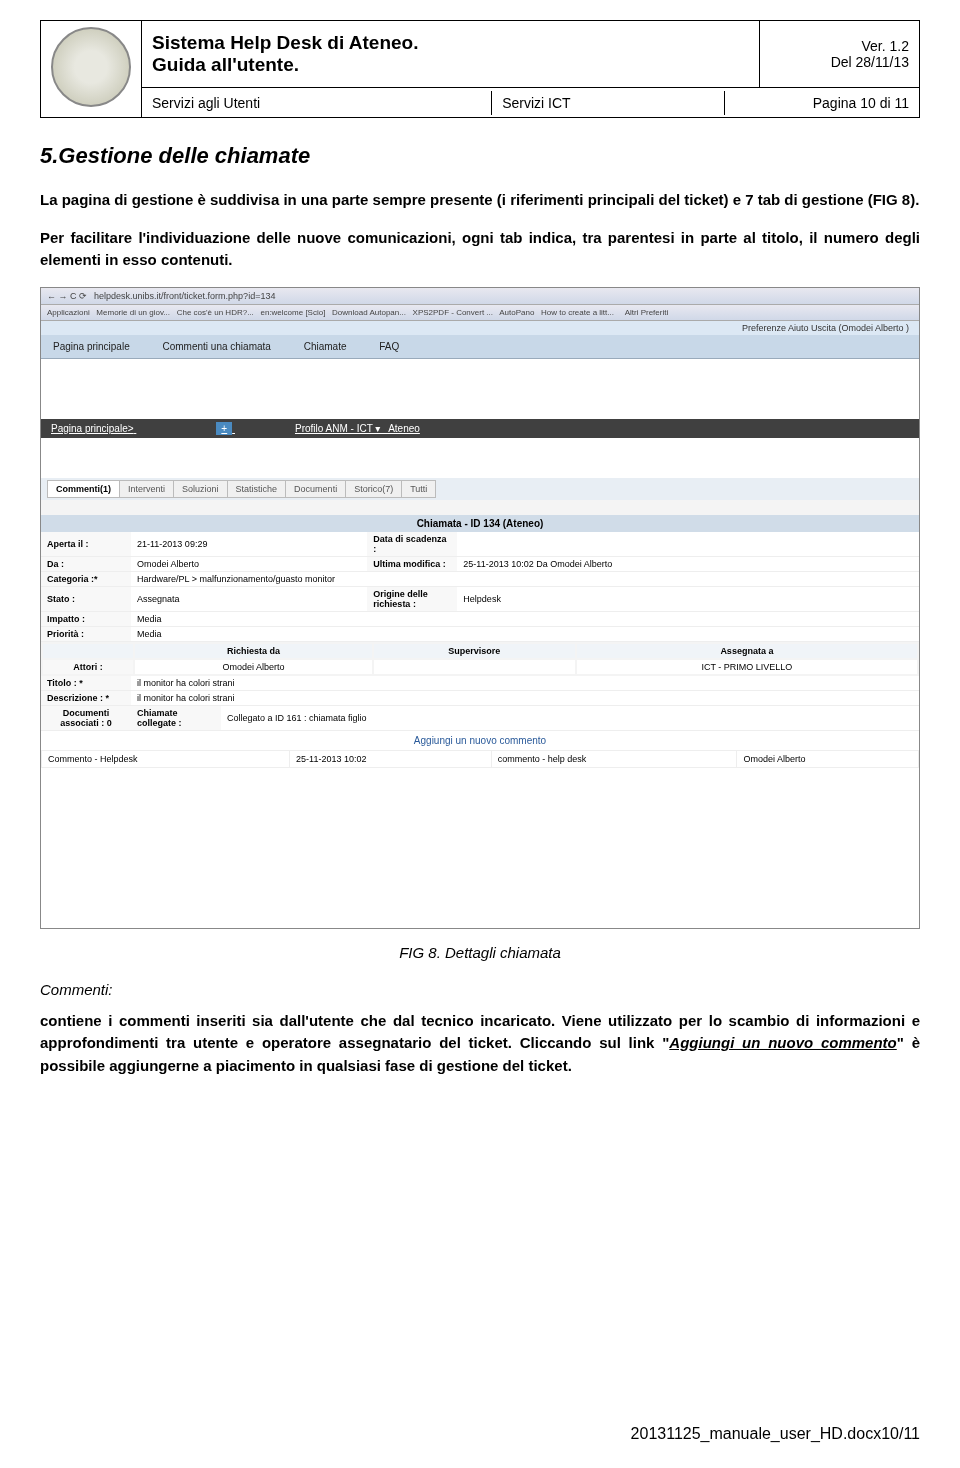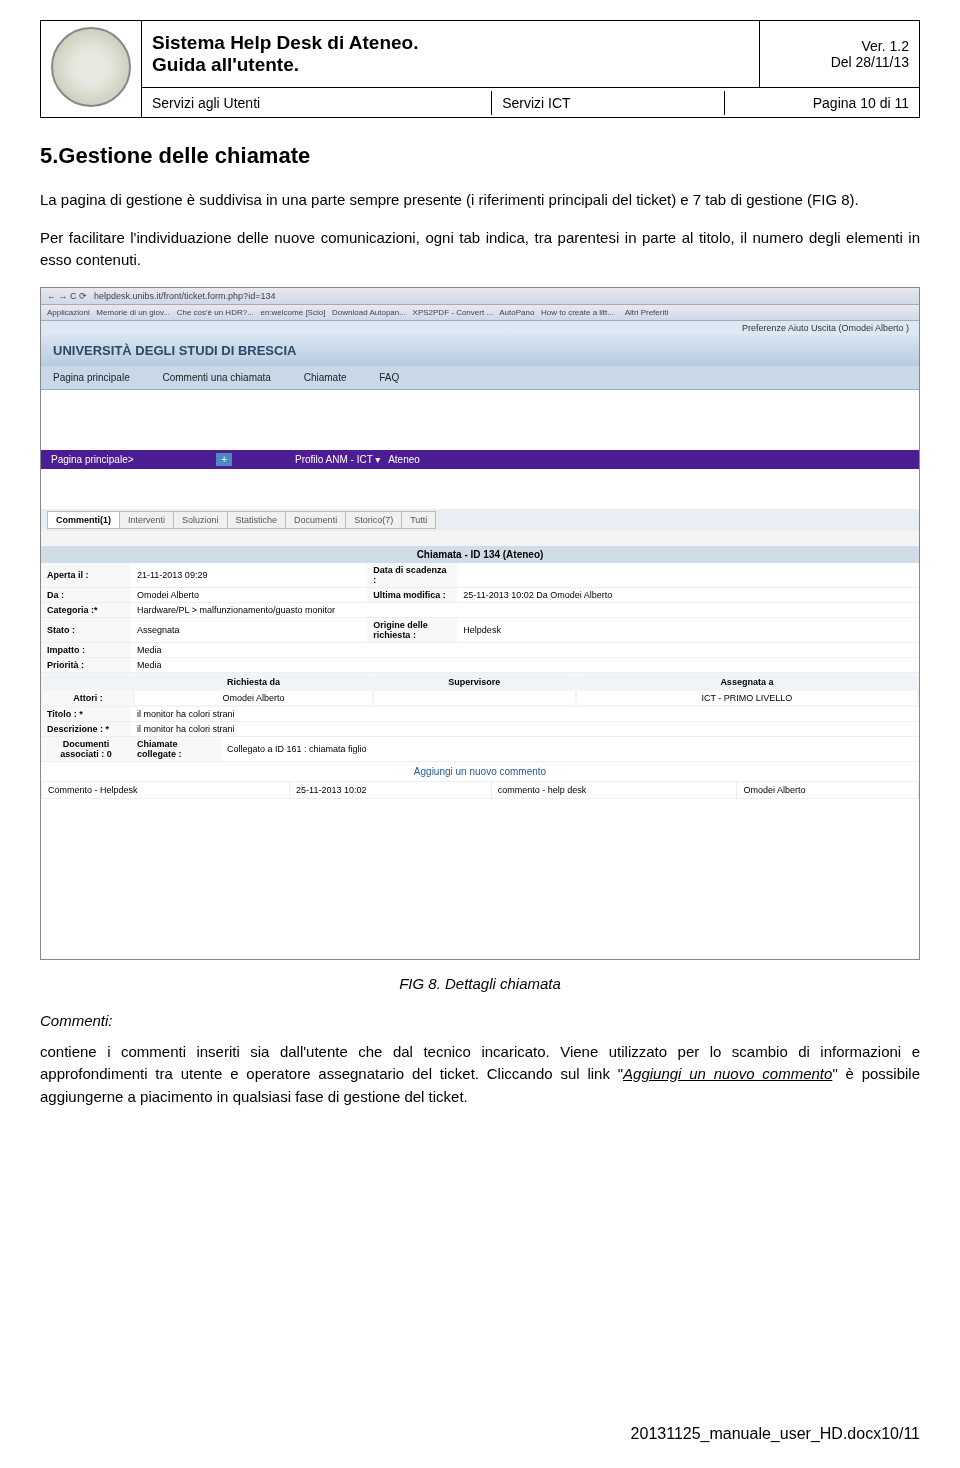--- a/index.html
+++ b/index.html
@@ -50,26 +50,28 @@
     }
     .subheader-row td {
       font-size: 14px;
       padding: 4px 10px;
     }
     h1 {
       font-size: 22px;
       font-weight: bold;
       margin-top: 10px;
       margin-bottom: 20px;
+      font-style: italic;
     }
     .body-text {
       font-size: 15px;
       line-height: 1.5;
       text-align: justify;
       margin-bottom: 15px;
+      font-weight: bold;
     }
     .screenshot-container {
       width: 100%;
       margin: 15px 0;
       border: 1px solid #888;
       background: #f4f4f4;
       font-size: 10px;
     }
     .browser-bar {
       background: linear-gradient(#e8e8f0, #d0d8e8);
@@ -97,24 +99,25 @@
       padding: 6px 12px;
       font-size: 10px;
       color: #222;
       border-bottom: 1px solid #9ab;
     }
     .nav-tabs span {
       margin-right: 30px;
       display: inline-block;
     }
     .breadcrumb-bar {
-      background: #4c1d95;
+      background: #404040;
       color: #fff;
       padding: 4px 10px;
       font-size: 10px;
+      text-decoration: underline;
     }
     .list-bar {
       padding: 4px 10px;
       font-size: 9px;
       color: #3a6a9a;
     }
     .inner-tabs {
       padding: 2px 6px;
       background: #e8eef4;
     }
@@ -261,21 +264,20 @@
 <p class="body-text">Per facilitare l'individuazione delle nuove comunicazioni, ogni tab indica, tra parentesi in parte al titolo, il numero degli elementi in esso contenuti.</p>
 
 <div class="screenshot-container">
   <div class="browser-bar">
     ← → C ⟳ &nbsp; <span>helpdesk.unibs.it/front/ticket.form.php?id=134</span>
   </div>
   <div class="browser-bar" style="font-size:8px;">
     Applicazioni &nbsp; Memorie di un giov... &nbsp; Che cos'è un HDR?... &nbsp; en:welcome [Scio] &nbsp; Download Autopan... &nbsp; XPS2PDF - Convert ... &nbsp; AutoPano &nbsp; How to create a litt... &nbsp;&nbsp;&nbsp; Altri Preferiti
   </div>
   <div class="top-links">Preferenze    Aiuto    Uscita (Omodei Alberto )</div>
-  <div class="uni-header">UNIVERSITÀ DEGLI STUDI DI BRESCIA</div>
   <div class="nav-tabs">
     <span>Pagina principale</span>
     <span>Commenti una chiamata</span>
     <span>Chiamate</span>
     <span>FAQ</span>
   </div>
   <div style="height:60px; background:#fff;"></div>
   <div class="breadcrumb-bar">
     <span>Pagina principale&gt;</span>
     <span style="margin-left:80px; background:#4a8ac0; padding:1px 5px;">+</span>

